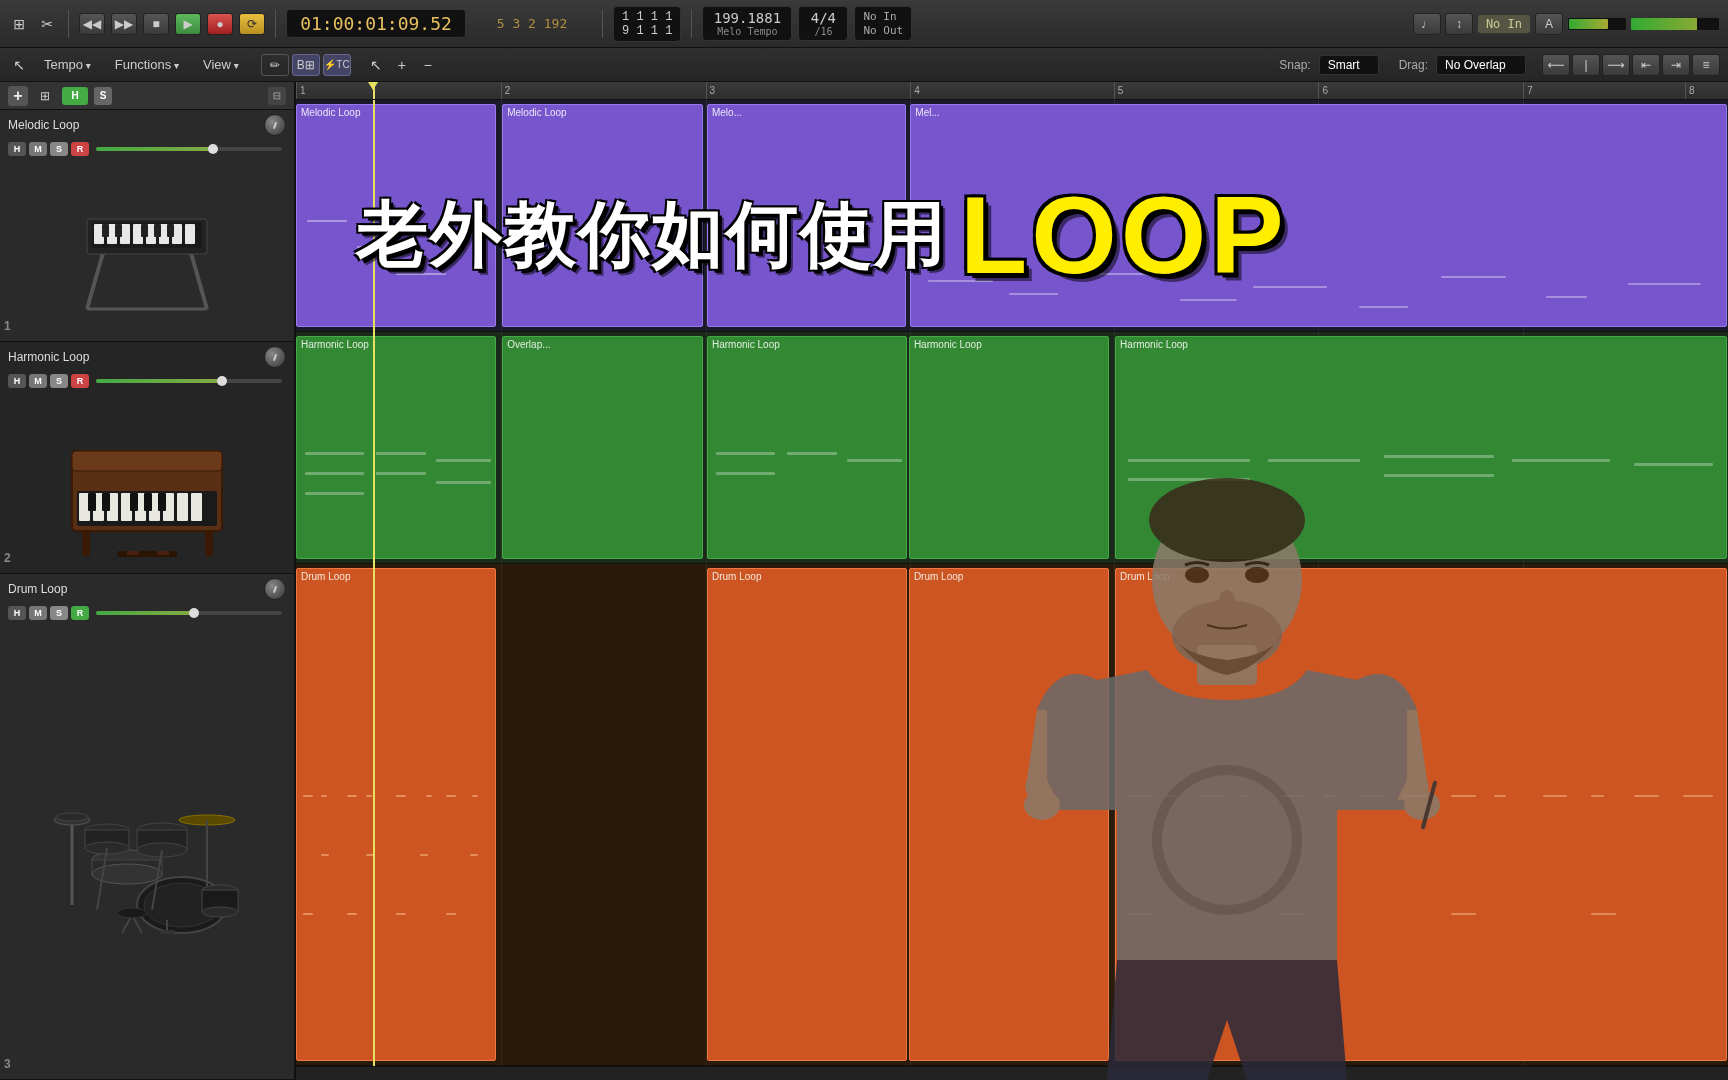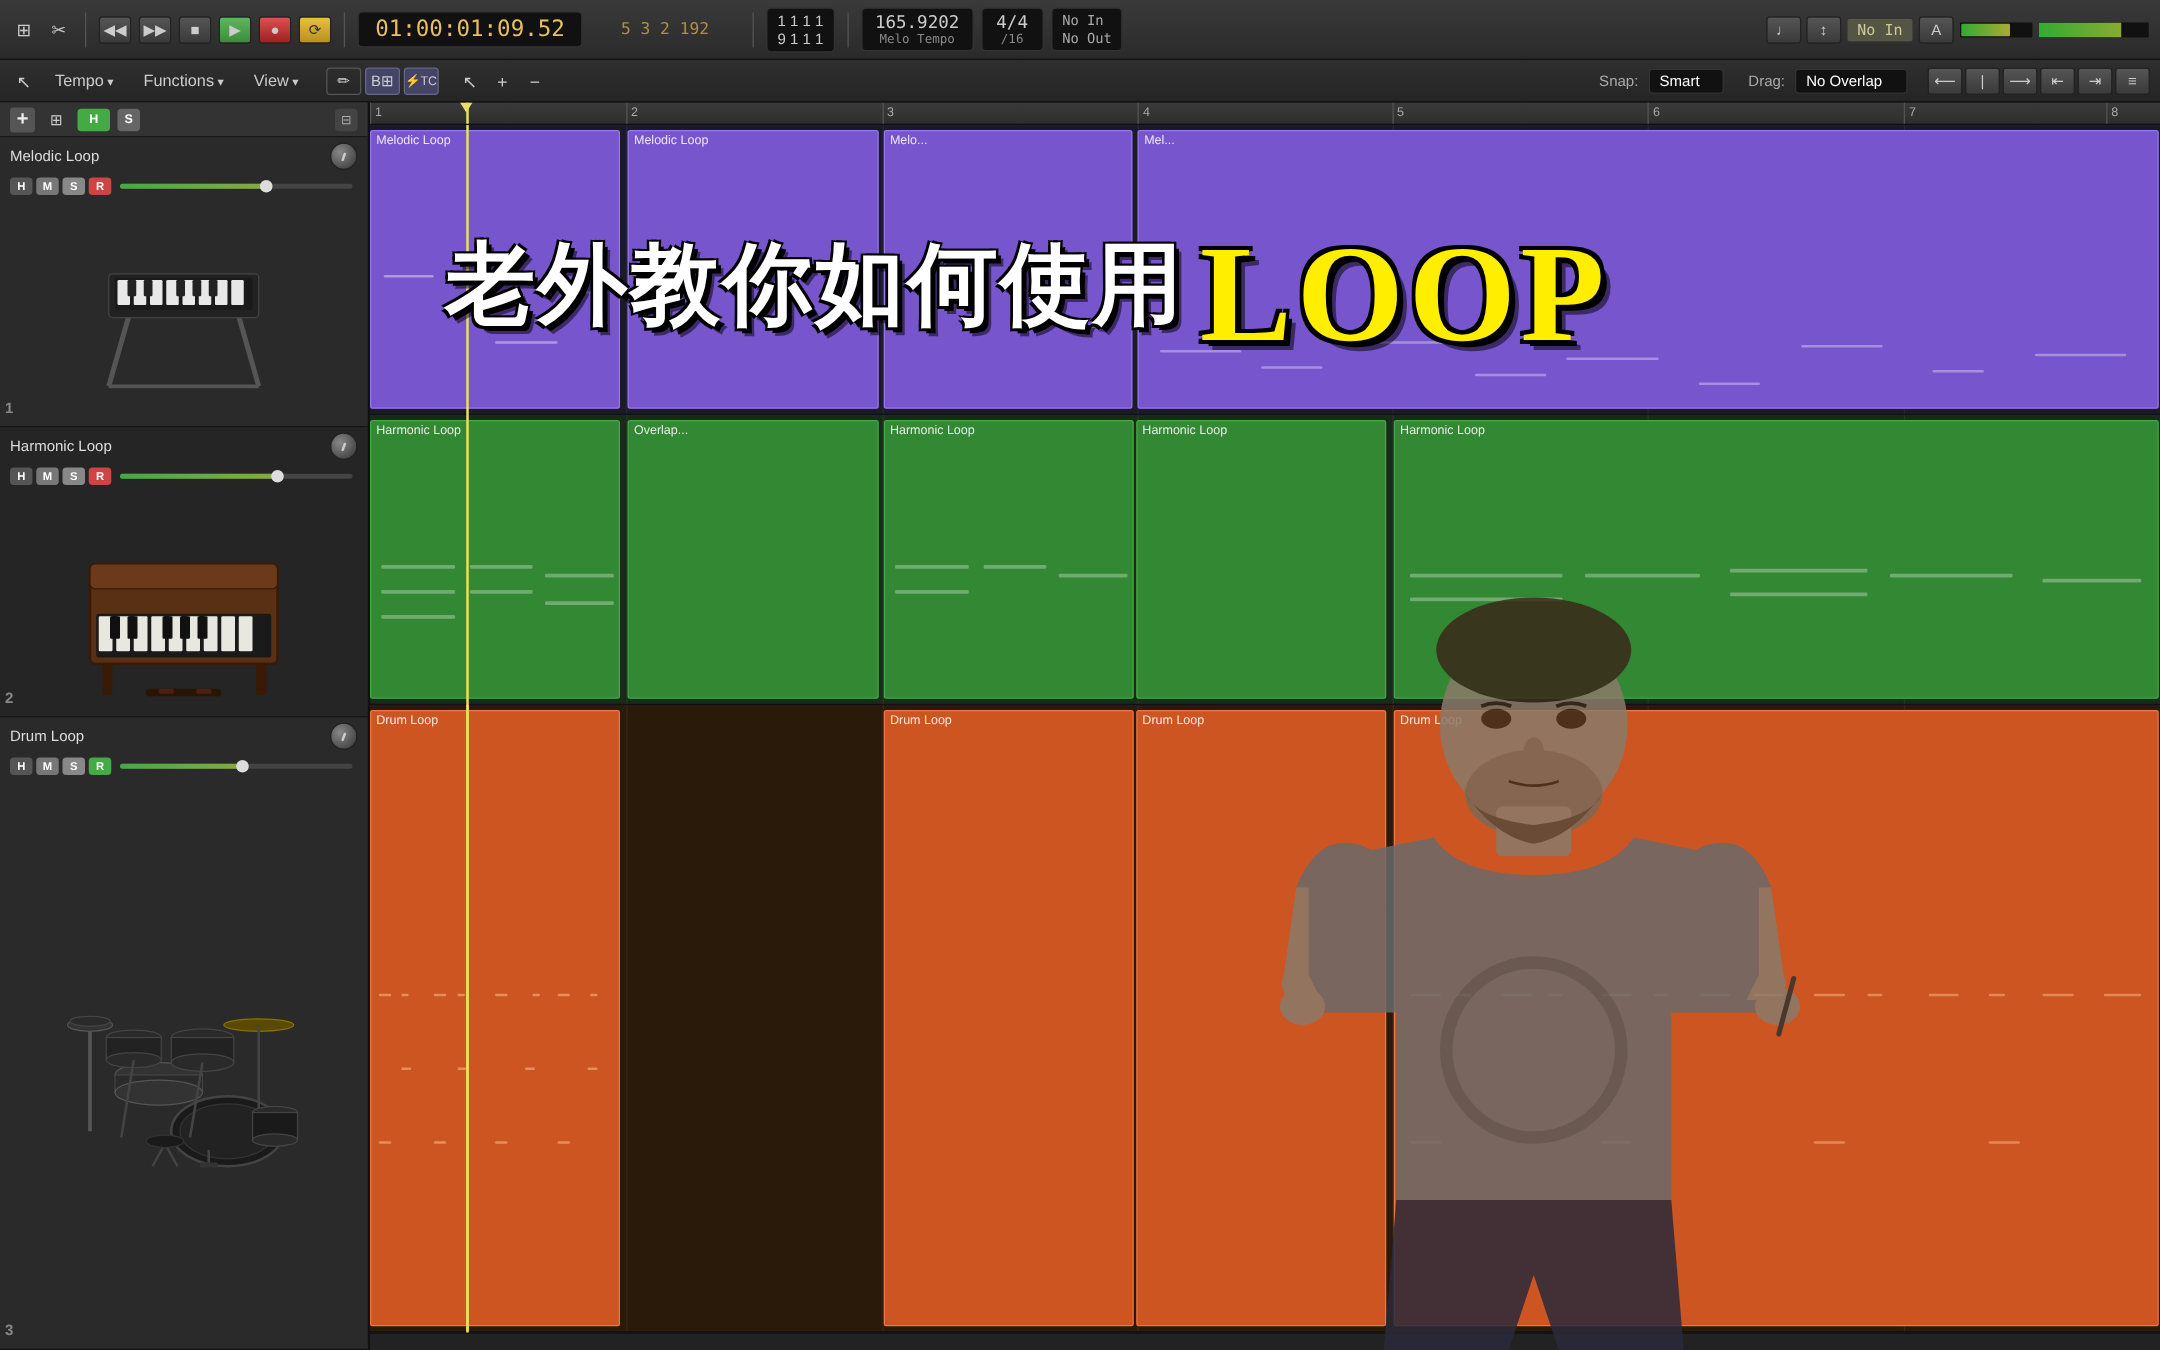--- a/index.html
+++ b/index.html
@@ -62,21 +62,21 @@
       text-align: center;
     }
 
     #position-display {
       background: #111;
       border: 1px solid #333;
       border-radius: 4px;
       padding: 3px 8px;
       display: flex; flex-direction: column; align-items: center;
     }
-    .pos-line { color: #ccc; font-size: 12px; font-family: Liberation Sans, sans-serif; }
+    .pos-line { color: #ccc; font-size: 12px; font-family: Liberation Mono, monospace; }
 
     #tempo-display {
       background: #111;
       border: 1px solid #333;
       border-radius: 4px;
       padding: 3px 8px;
       color: #ccc; font-size: 14px; font-family: monospace;
       min-width: 90px; text-align: center;
     }
     #sig-display {
@@ -365,21 +365,21 @@
       position: absolute;
       top: 18px; left: 0; right: 0; bottom: 0;
       pointer-events: none;
       z-index: 20;
     }
 
     
     .overlay-title {
       position: absolute;
       top: 80px; left: 60px;
-      display: flex; gap: 12px; font-family: Liberation Serif, serif;
+      display: flex; align-items: center; gap: 12px;
     }
     .chinese-text {
       color: #ffffff;
       font-size: 72px;
       font-weight: 900;
       text-shadow: 4px 4px 0 #000, -2px -2px 0 #000, 2px -2px 0 #000, -2px 2px 0 #000,
                    6px 6px 0 rgba(0,0,0,0.5);
       letter-spacing: 2px;
     }
     .loop-text {
@@ -438,21 +438,21 @@
   <div class="toolbar-divider"></div>
 
   <div id="position-display">
     <div class="pos-line">1 1 1 1</div>
     <div class="pos-line">9 1 1 1</div>
   </div>
 
   <div class="toolbar-divider"></div>
 
   <div id="tempo-display">
-    <div>165.9202</div>
+    <div>199.1881</div>
     <div style="font-size:10px;color:#888;">Melo Tempo</div>
   </div>
 
   <div id="sig-display">
     <div>4/4</div>
     <div style="font-size:10px;color:#888;">/16</div>
   </div>
 
   <div id="in-out-display">
     <div class="inout-line">No In</div>

